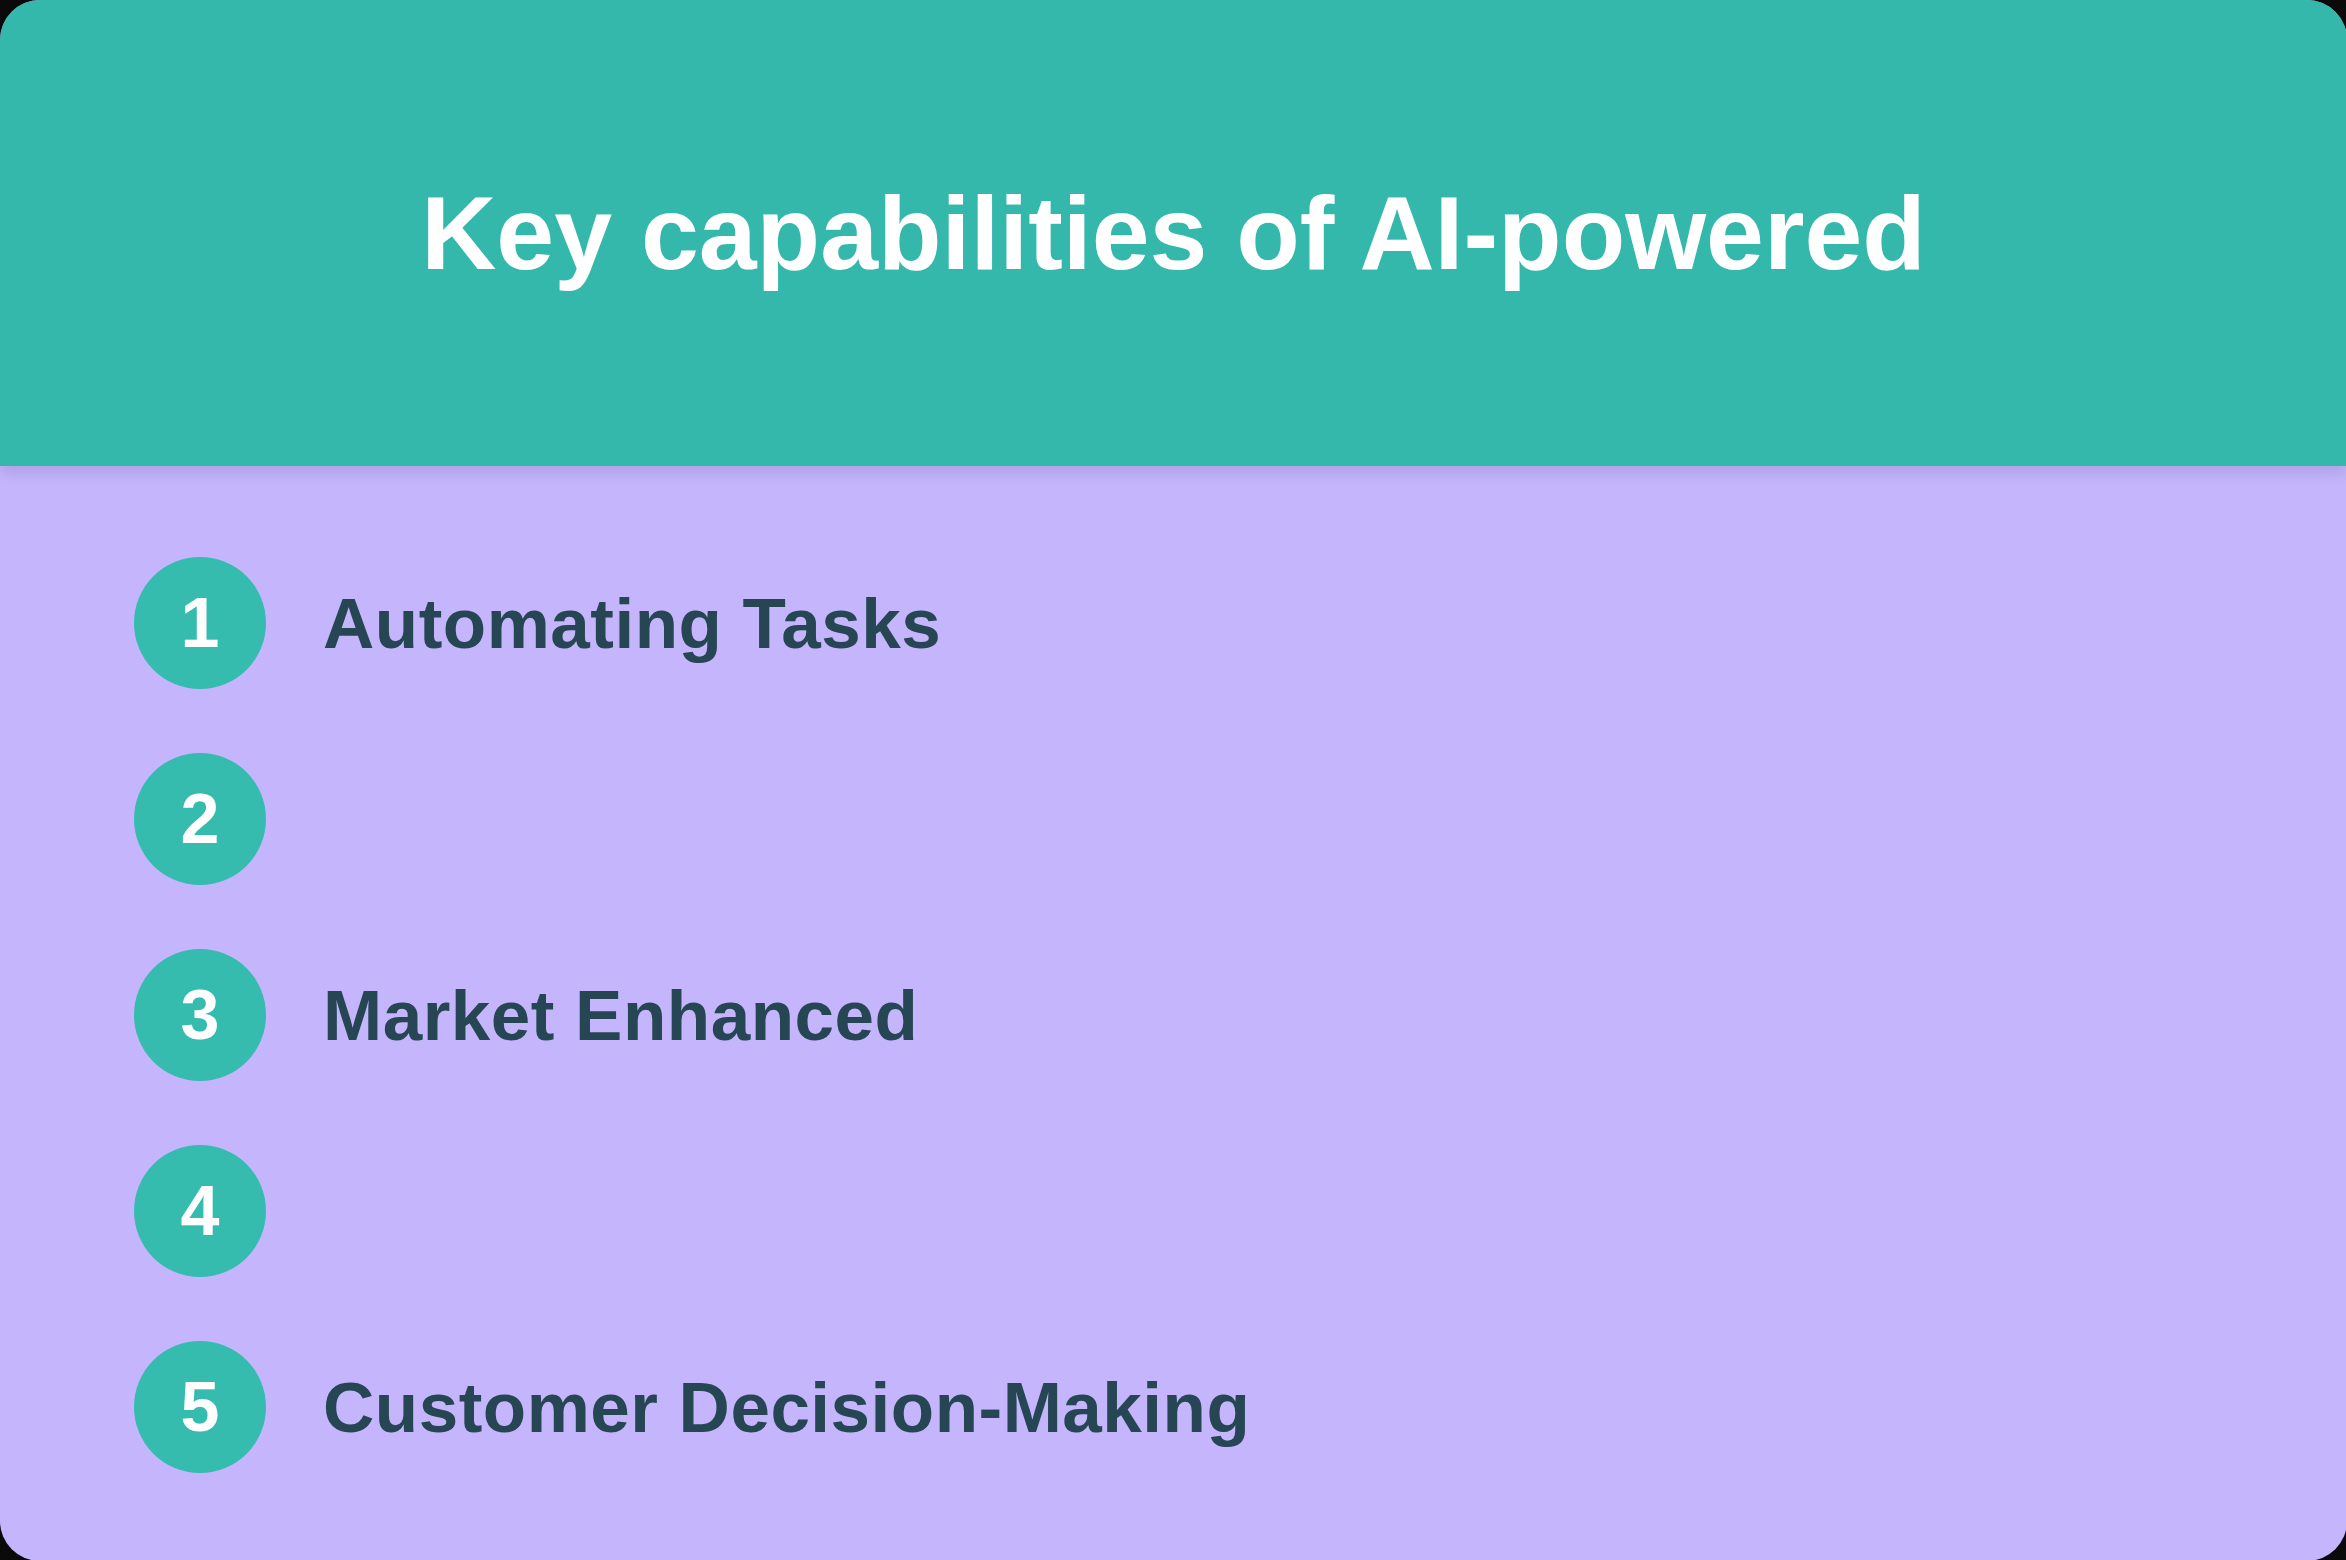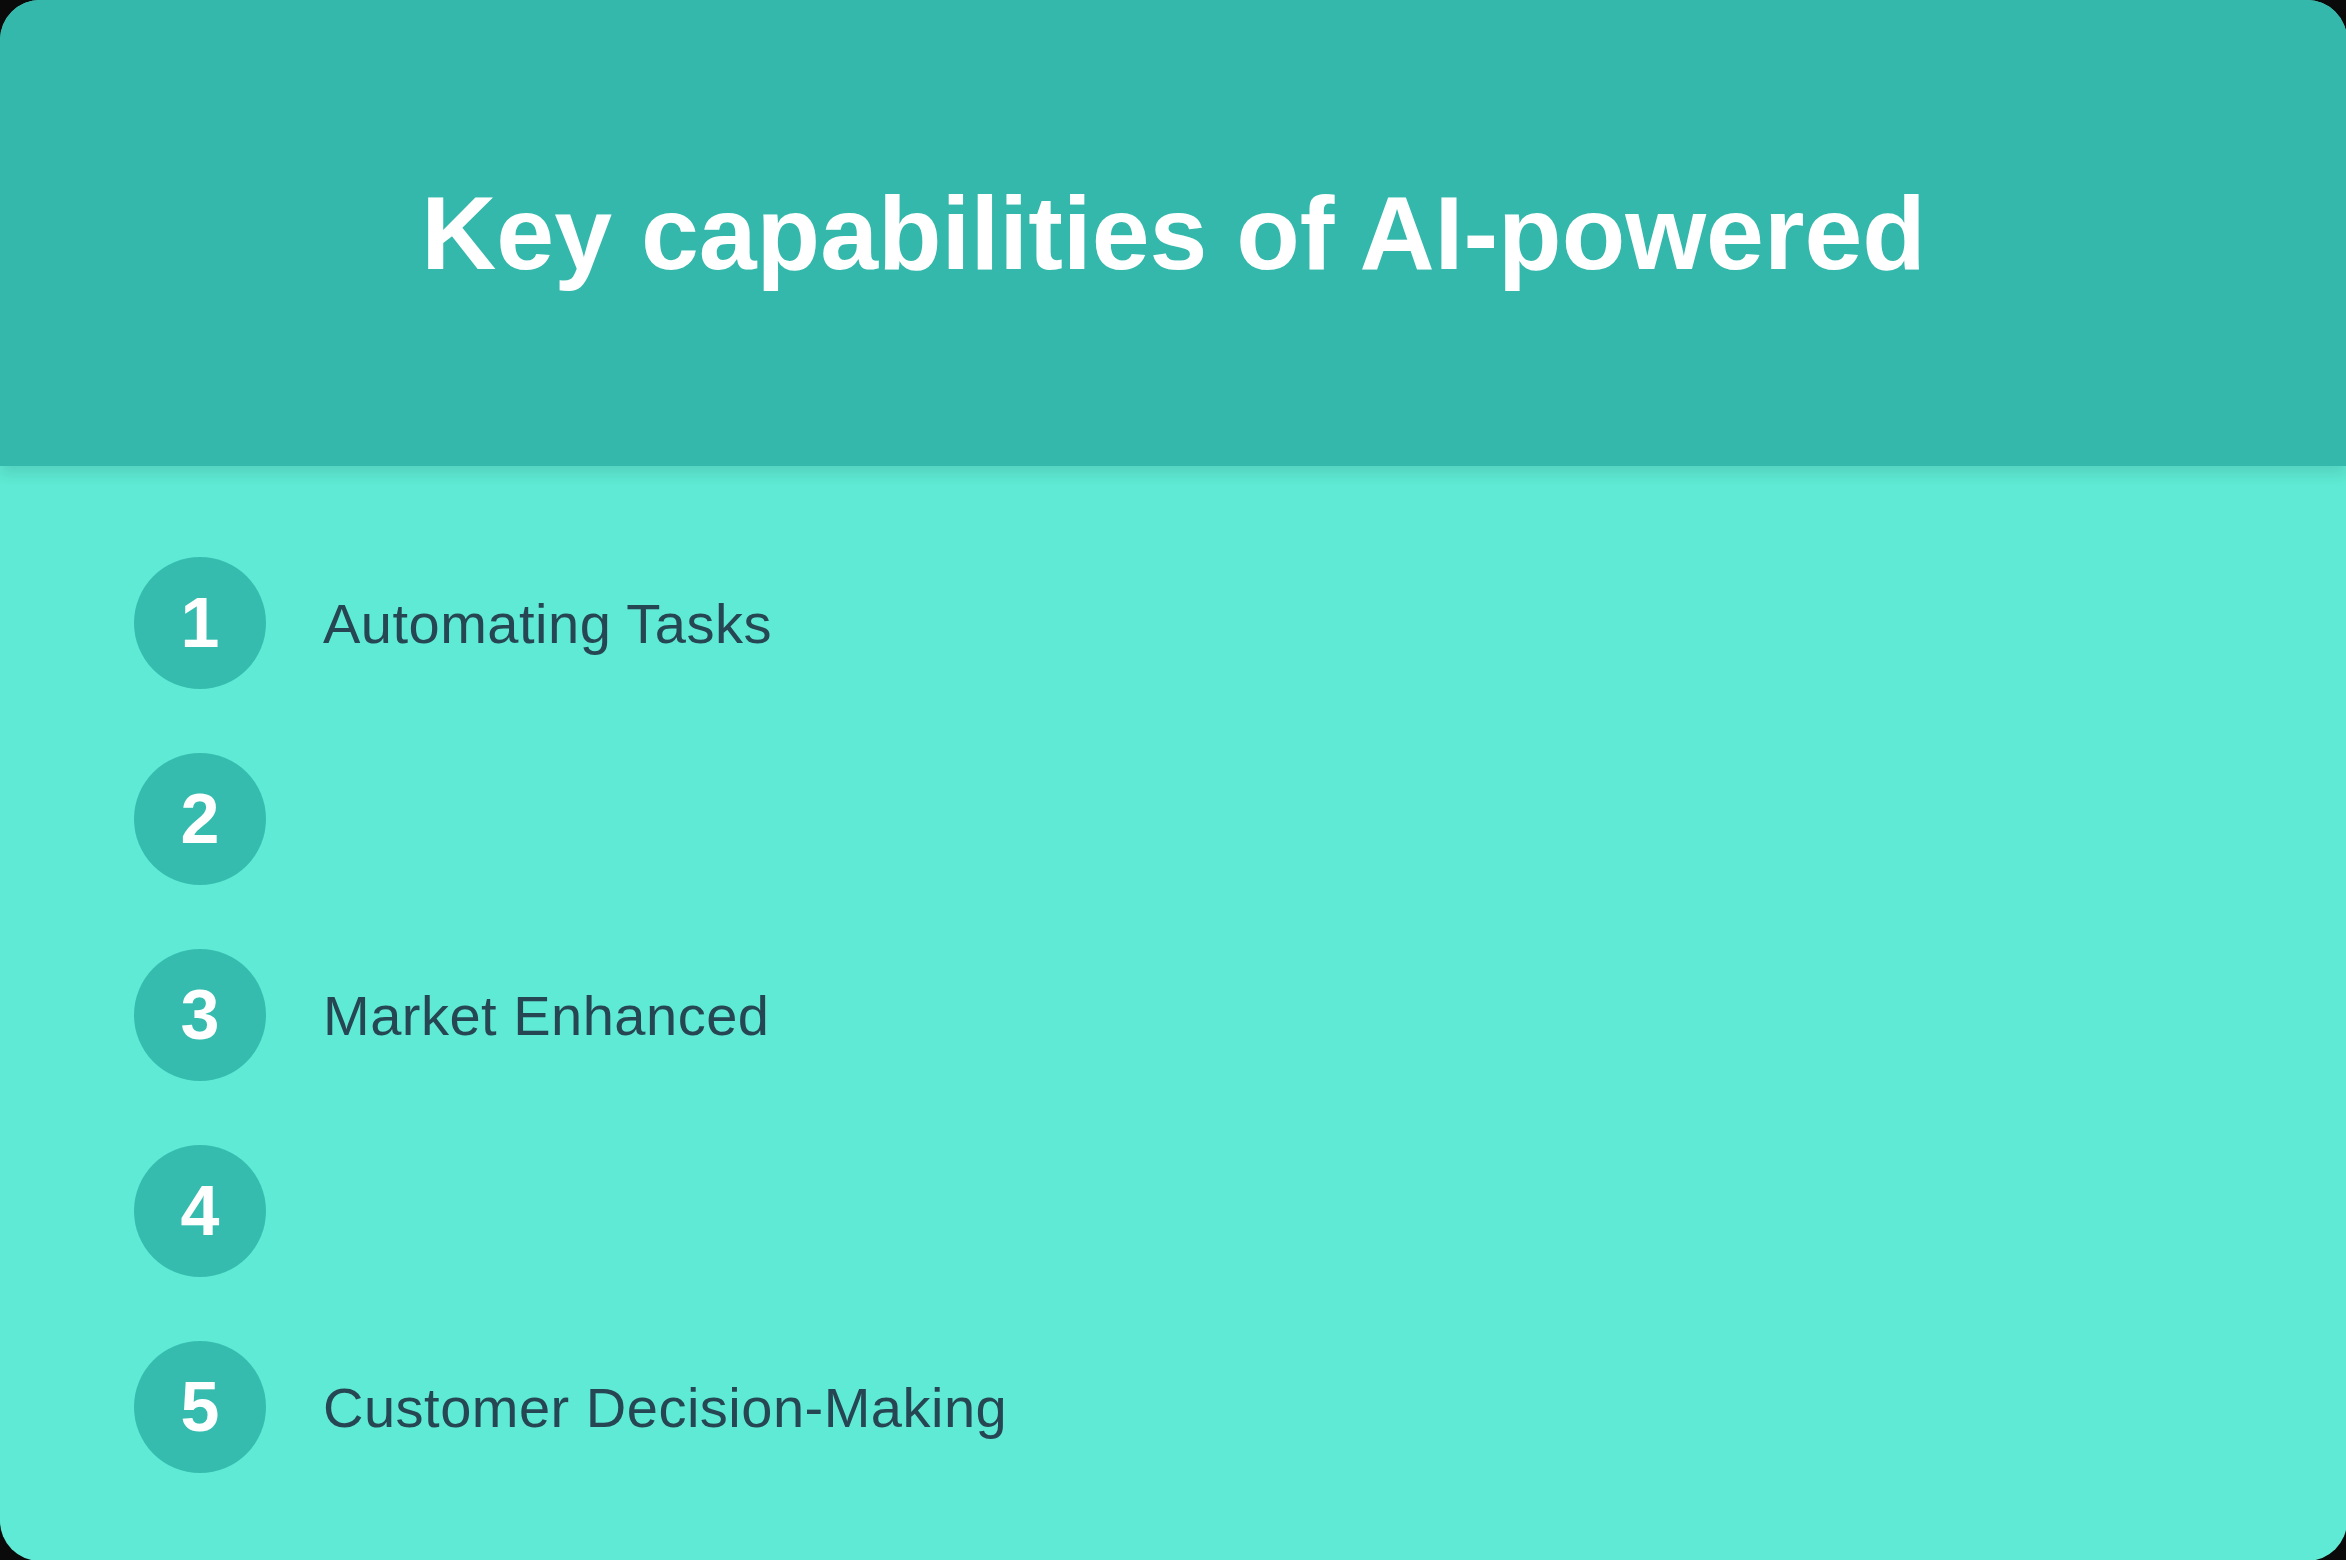--- a/index.html
+++ b/index.html
@@ -4,21 +4,21 @@
 <style>
   html, body {
     margin: 0;
     padding: 0;
     background: #0a0a0a;
   }
   .card {
     position: relative;
     width: 2347px;
     height: 1561px;
-    background: #5eead4;
+    background: #c4b5fd;
     border-radius: 40px;
     overflow: hidden;
     font-family: "Liberation Sans", sans-serif;
   }
   .header {
     box-sizing: border-box;
     width: 100%;
     height: 466px;
     background: #33b8ab;
     display: flex;
@@ -58,22 +58,22 @@
     margin-right: 57px;
   }
   .num-circle span {
     color: #ffffff;
     font-size: 70px;
     font-weight: bold;
     line-height: 1;
   }
   .item-label {
     color: #264653;
-    font-size: 56px;
-    font-weight: 400;
+    font-size: 71px;
+    font-weight: 700;
     letter-spacing: 0.5px;
     white-space: nowrap;
   }
 </style>
 </head>
 <body>
 
 <div class="card">
 
   <div class="header">

